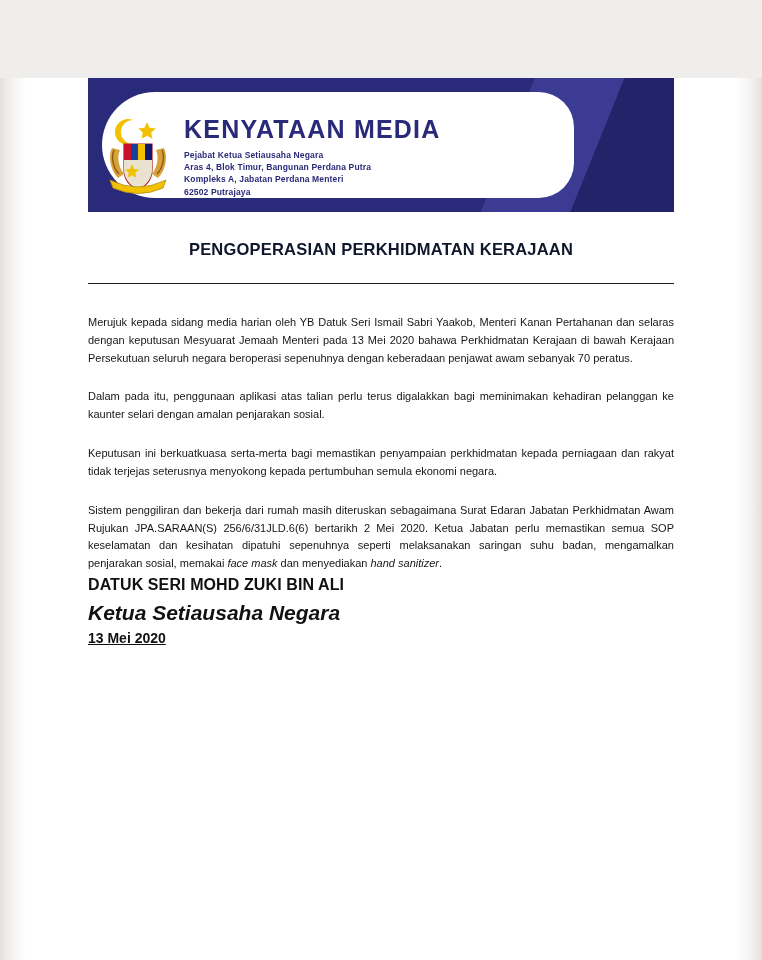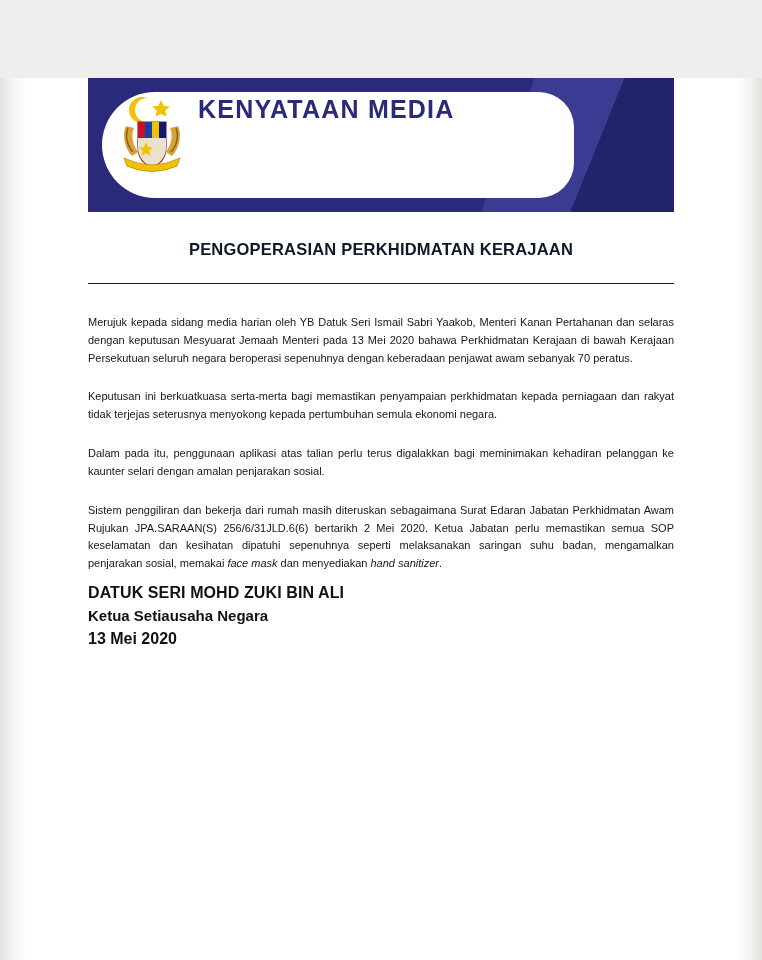--- a/index.html
+++ b/index.html
@@ -73,26 +73,26 @@
     position: absolute;
     left: 14px;
     top: 14px;
     width: 472px;
     height: 106px;
     background: #ffffff;
     border-radius: 60px 40px 40px 60px;
   }
   .banner-inner {
     position: absolute;
-    left: 14px;
+    left: 0;
     top: 14px;
     width: 472px;
     height: 106px;
     display: flex;
-    align-items: flex-start;
+    align-items: flex-end;
   }
   .crest {
     width: 72px;
     height: 84px;
     margin-left: 14px;
     margin-right: 10px;
     flex: 0 0 auto;
     position: relative;
   }
   .head-text {
@@ -135,33 +135,33 @@
     margin-top: 30px;
     font-size: 11px;
     line-height: 1.62;
     color: #161616;
     text-align: justify;
     text-justify: inter-word;
   }
   .body-copy p {
     margin: 0 0 21px 0;
   }
-  .body-copy p:last-child { margin-bottom: 8px; }
+  .body-copy p:last-child { margin-bottom: 0; }
   .body-copy em { font-style: italic; }
 
   
   .sign-block {
     font-size: 15.5px;
     line-height: 1.5;
     color: #111111;
     font-weight: bold;
   }
   .sign-name { font-size: 16px; letter-spacing: 0.1px; }
-  .sign-role { font-size: 15px; }
-  .sign-date { font-size: 16px; }
+  .sign-role { font-size: 21px; font-style: italic; }
+  .sign-date { font-size: 14px; text-decoration: underline; }
 </style>
 </head>
 <body>
 
 <div class="page">
   <div class="content">
 
     <div class="banner">
       <div class="diag1"></div>
       <div class="diag2"></div>
@@ -184,31 +184,37 @@
             <rect x="36" y="30" width="7" height="16" fill="#f2c200"></rect>
             <rect x="43" y="30" width="7" height="16" fill="#111a6e"></rect>
             <path d="M22 46 h28 v10 c0 11 -10 17 -14 19 c-4 -2 -14 -8 -14 -19 Z" fill="#e8e2cf"></path>
             <path d="M30 50 l2 5 5 .4 -3.8 3.4 1.1 5 -4.3 -2.6 -4.3 2.6 1.1 -5 -3.8 -3.4 5 -.4 Z" fill="#f2c200"></path>
 
             <path d="M8 66 q28 14 56 0 l-3 8 q-25 11 -50 0 Z" fill="#f2c200" stroke="#b48a14" stroke-width="0.8"></path>
           </svg>
         </div>
         <div class="head-text">
           <div class="head-title">KENYATAAN MEDIA</div>
+          <div class="head-sub">
+            <div>Pejabat Ketua Setiausaha Negara</div>
+            <div>Aras 4, Blok Timur, Bangunan Perdana Putra</div>
+            <div>Kompleks A, Jabatan Perdana Menteri</div>
+            <div>62502 Putrajaya</div>
+          </div>
         </div>
       </div>
     </div>
 
     <div class="doc-title">PENGOPERASIAN PERKHIDMATAN KERAJAAN</div>
     <div class="rule"></div>
 
     <div class="body-copy">
       <p>Merujuk kepada sidang media harian oleh YB Datuk Seri Ismail Sabri Yaakob, Menteri Kanan Pertahanan dan selaras dengan keputusan Mesyuarat Jemaah Menteri pada 13 Mei 2020 bahawa Perkhidmatan Kerajaan di bawah Kerajaan Persekutuan seluruh negara beroperasi sepenuhnya dengan keberadaan penjawat awam sebanyak 70 peratus.</p>
+      <p>Dalam pada itu, penggunaan aplikasi atas talian perlu terus digalakkan bagi meminimakan kehadiran pelanggan ke kaunter selari dengan amalan penjarakan sosial.</p>
       <p>Keputusan ini berkuatkuasa serta-merta bagi memastikan penyampaian perkhidmatan kepada perniagaan dan rakyat tidak terjejas seterusnya menyokong kepada pertumbuhan semula ekonomi negara.</p>
-      <p>Dalam pada itu, penggunaan aplikasi atas talian perlu terus digalakkan bagi meminimakan kehadiran pelanggan ke kaunter selari dengan amalan penjarakan sosial.</p>
       <p><span>Sistem penggiliran dan bekerja dari rumah masih diteruskan sebagaimana Surat Edaran Jabatan Perkhidmatan Awam Rujukan JPA.SARAAN(S) 256/6/31JLD.6(6) bertarikh 2 Mei 2020. Ketua Jabatan perlu memastikan semua SOP keselamatan dan kesihatan dipatuhi sepenuhnya seperti melaksanakan saringan suhu badan, mengamalkan penjarakan sosial, memakai </span><em>face mask</em><span> dan menyediakan </span><em>hand sanitizer</em><span>.</span></p>
     </div>
 
     <div class="sign-block">
       <div class="sign-name">DATUK SERI MOHD ZUKI BIN ALI</div>
       <div class="sign-role">Ketua Setiausaha Negara</div>
       <div class="sign-date">13 Mei 2020</div>
     </div>
 
   </div>

